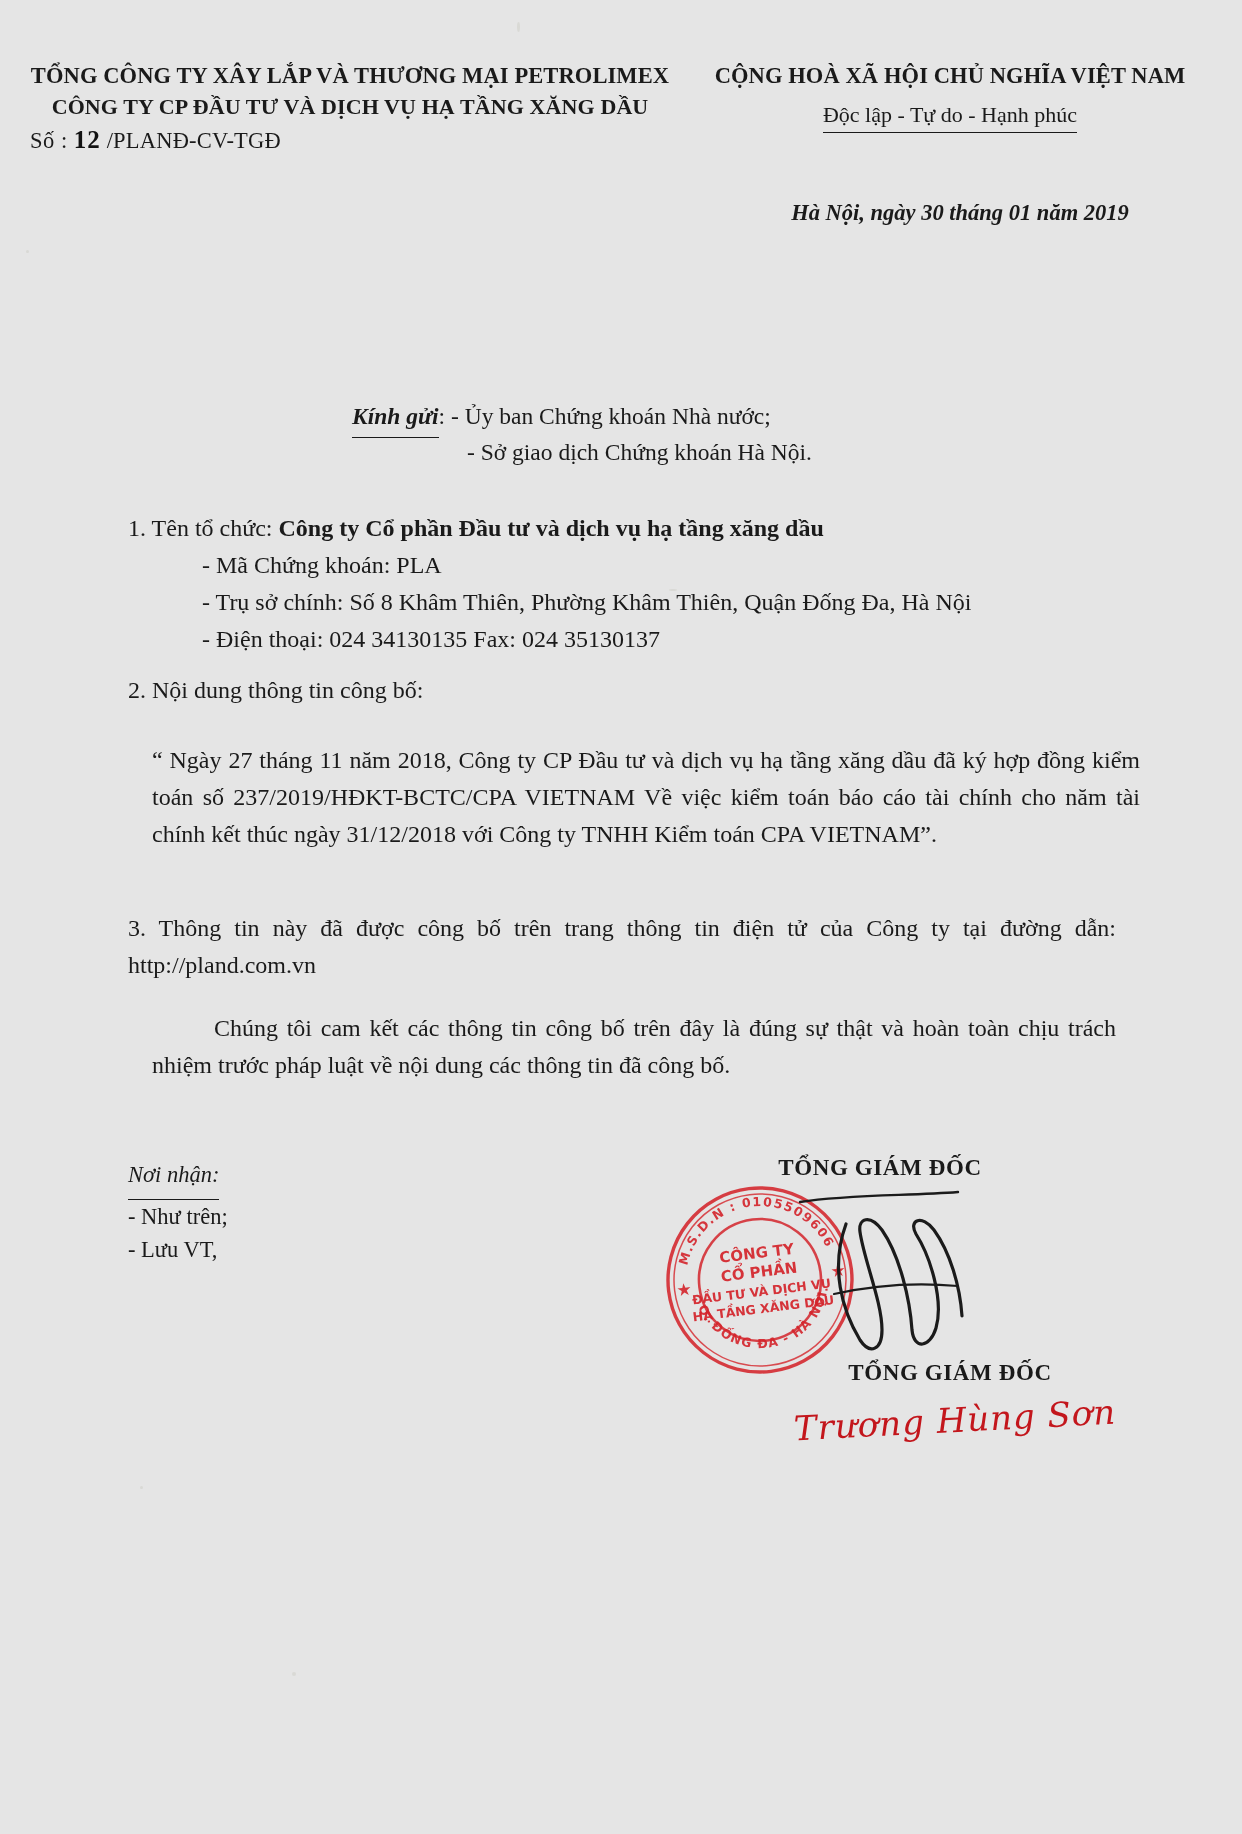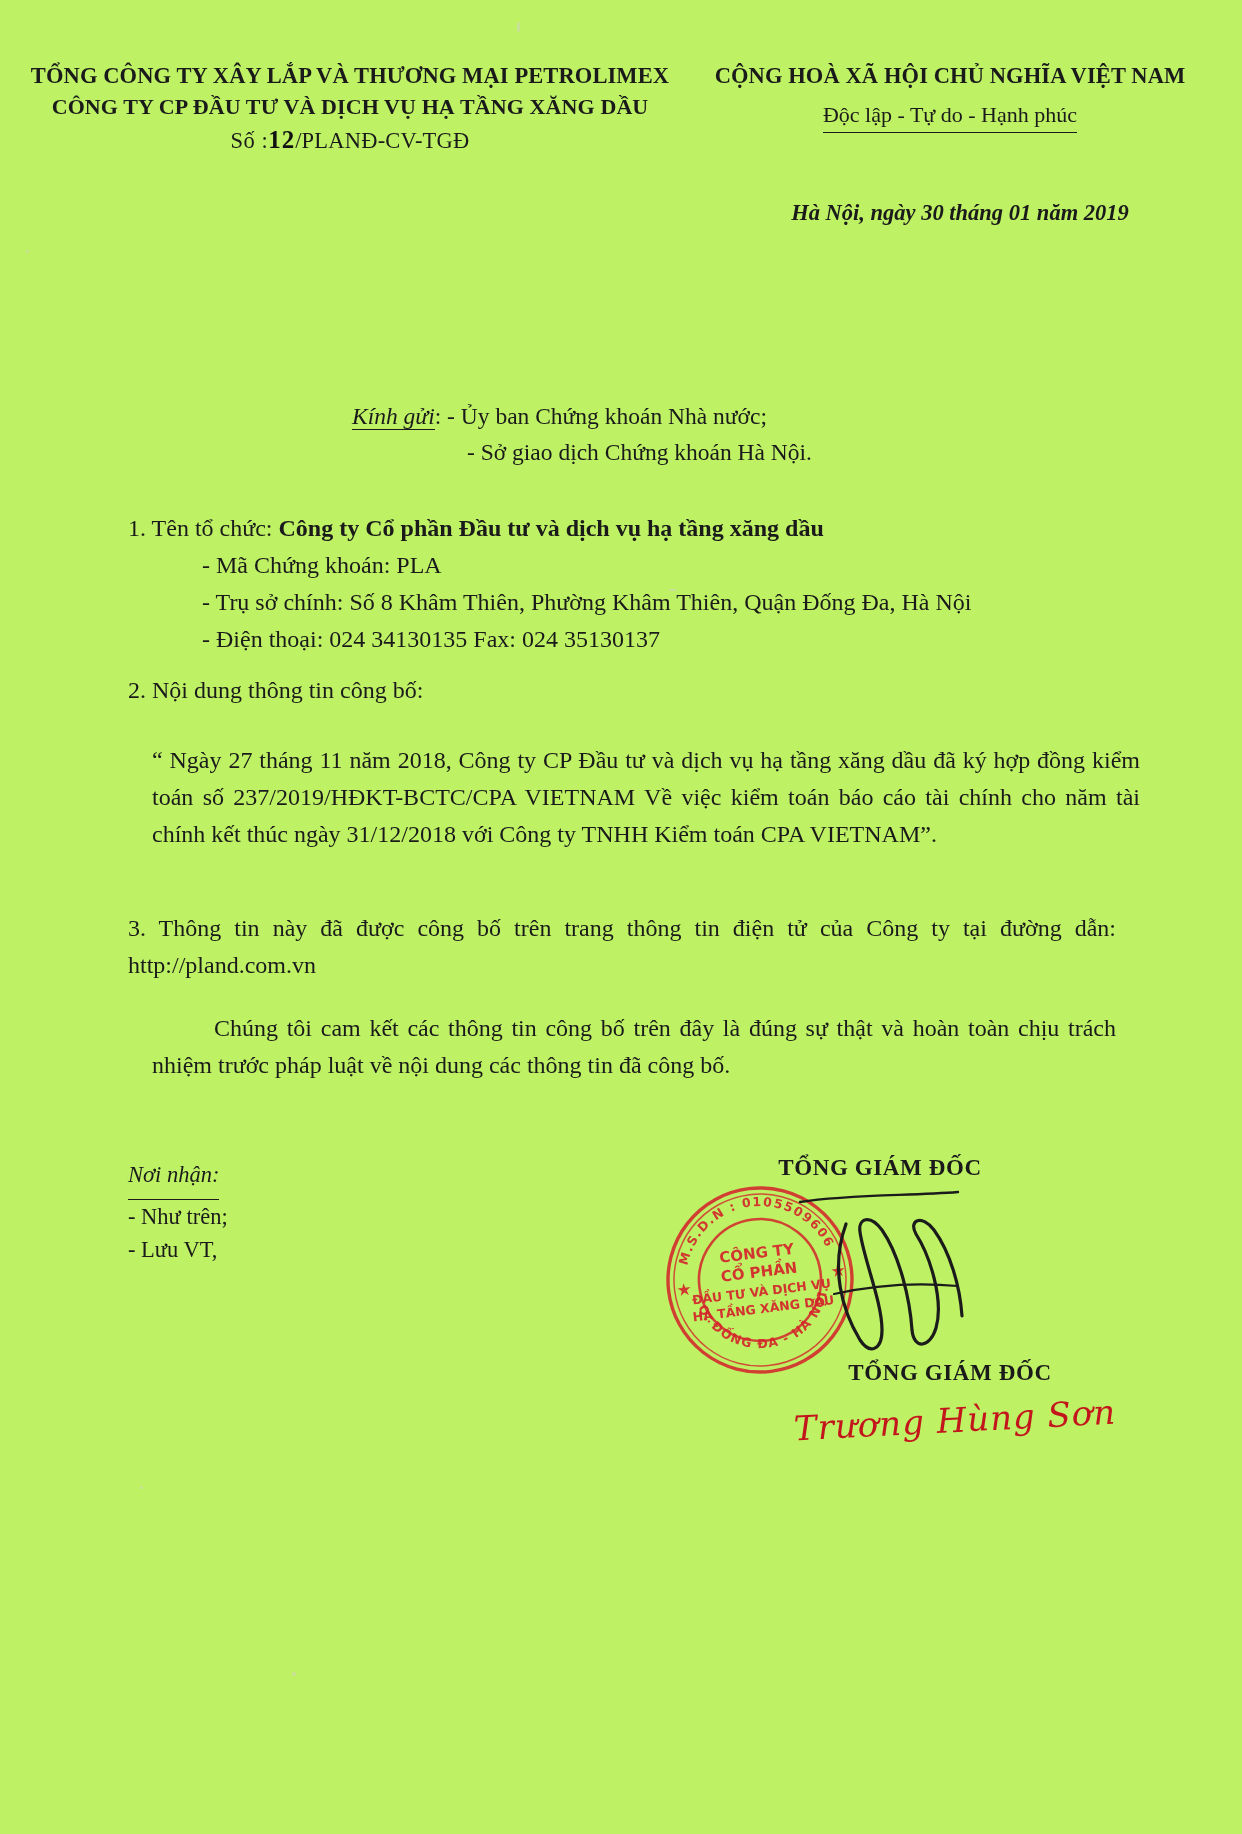--- a/index.html
+++ b/index.html
@@ -12,21 +12,21 @@
     width: 1242px;
     height: 1834px;
     position: relative;
     font-family: "Liberation Serif", serif;
     color: #1a1a1a;
     overflow: hidden;
   }
   .page {
     position: absolute;
     inset: 0;
-    background: #bef264;
+    background: #e5e5e5;
   }
   
   .speck {
     position: absolute;
     background: #cfcfc8;
     border-radius: 50%;
     opacity: .55;
   }
 
   
@@ -62,22 +62,22 @@
     font-size: 22px;
     line-height: 32px;
     display: inline-block;
     border-bottom: 1.6px solid #1a1a1a;
     padding-bottom: 1px;
   }
   .so-row {
     margin-top: 4px;
     font-size: 22.5px;
     display: flex;
-    justify-content: center;
     align-items: baseline;
+    gap: 6px;
     white-space: nowrap;
   }
   .so-label { letter-spacing: .5px; }
   .so-num {
     font-weight: 700;
     font-size: 25px;
     letter-spacing: 1px;
     color: #111;
   }
   .so-rest { letter-spacing: .2px; }
@@ -109,23 +109,23 @@
   
   .recipient {
     position: absolute;
     top: 398px;
     left: 352px;
     font-size: 23.5px;
     line-height: 36px;
   }
   .kinhgui {
     font-style: italic;
-    font-weight: 400;
+    font-weight: 700;
     border-bottom: 1.6px solid #1a1a1a;
-    padding-bottom: 0px;
+    padding-bottom: 8px;
   }
   .rec-row1 { white-space: nowrap; }
   .rec-row2 { margin-left: 115px; white-space: nowrap; }
 
   
   .body-block {
     position: absolute;
     left: 128px;
     width: 988px;
     font-size: 24px;

